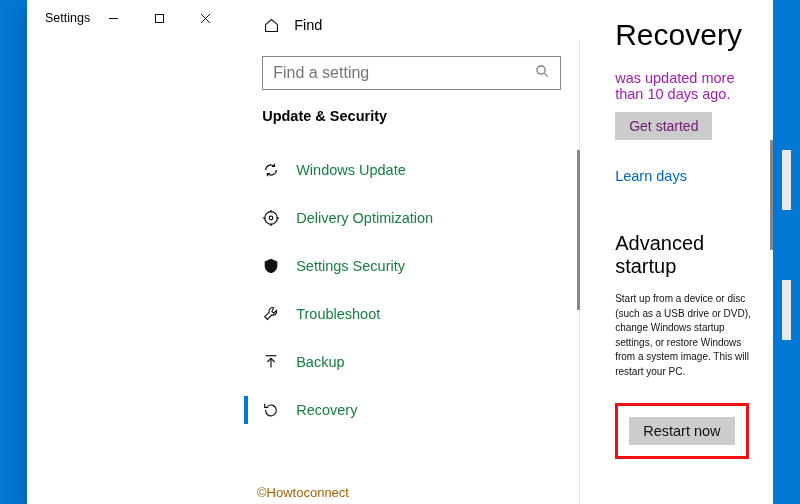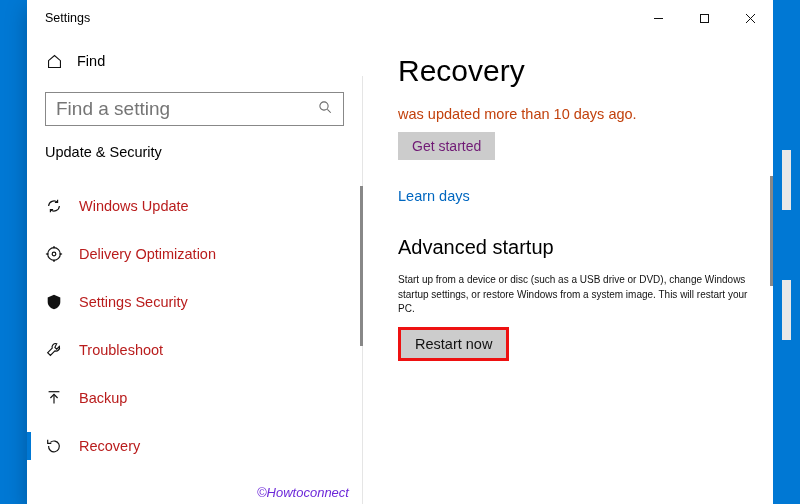--- a/index.html
+++ b/index.html
@@ -11,22 +11,23 @@
     overflow: hidden;
     position: relative;
   }
   .window {
     position: absolute;
     left: 27px; top: 0;
     width: 746px; height: 504px;
     background: #fff;
     box-shadow: 0 8px 20px rgba(0,0,0,0.25);
     display: flex;
-    flex-direction: column;
+    flex-direction: row;
     overflow: hidden;
+    gap: 16px;
   }
   .titlebar {
     height: 36px;
     display: flex;
     align-items: center;
     justify-content: space-between;
     padding-left: 18px;
     font-size: 12.5px;
     color: #000;
   }
@@ -57,40 +58,40 @@
   .search {
     margin-top:10px;
     height:34px;
     border:1px solid #888;
     display:flex; align-items:center;
     padding: 0 10px;
     justify-content:space-between;
   }
   .search input {
     border:none; outline:none;
-    font-size:19px;
+    font-size:16px;
     width: 250px;
     color:#666;
     background:transparent;
   }
   .section-title {
     margin-top:18px;
     font-size:14.5px;
-    font-weight:400;
+    font-weight:700;
   }
   .nav {
     margin-top:22px;
     display:flex; flex-direction:column;
   }
   .nav-item {
     display:flex; align-items:center;
     gap:16px;
     height:48px;
     font-size:14.5px;
-    color:#b91c1c;
+    color:#15803d;
     position:relative;
   }
   .nav-item.selected::before {
     content:"";
     position:absolute;
     left:-18px; top:10px; bottom:10px;
     width:4px; background:#0078d4;
   }
   .nav-icon { width:18px; height:18px; display:flex; align-items:center; justify-content:center; }
   .divider-line {
@@ -113,74 +114,73 @@
     overflow:hidden;
   }
   .page-title {
     font-size:30px;
     font-weight:500;
     margin-top:8px;
     margin-bottom:18px;
   }
   .truncated {
     font-size:14.5px;
-    color:#c2410c;
+    color:#a21caf;
   }
   .flat-btn {
     display:inline-block;
     background:#ccc;
     color:#701a75;
     font-size:14px;
     padding: 6px 14px;
     margin-top:10px;
     border:none;
   }
   .link {
     display:block;
     color:#0067c0;
     font-size:14.5px;
     margin-top:28px;
     text-decoration:none;
   }
   .subhead {
     font-size:20px;
     font-weight:500;
-    margin-top:32px;
+    margin-top:48px;
     margin-bottom:14px;
   }
   .desc {
     font-size:10px;
     line-height:1.45;
     color:#111;
   }
   .restart-wrap {
     display:inline-block;
     border:3px solid #e11;
-    padding:0;
-    margin-top:10px;
+    padding:11px;
+    margin-top:24px;
   }
   .restart-btn {
     background:#ccc;
     color:#111;
     font-size:14.5px;
     padding:6px 14px;
     border:none;
   }
   .main-scroll {
     position:absolute;
     right:0; top:140px;
     width:3px; height:110px;
     background:#888;
   }
   .watermark {
     position:absolute;
     bottom:4px; left:230px;
     font-size:13px;
-    color:#6d28d9;
-    font-style:italic;
+    color:#a16207;
   }
   .right-desktop {
     position:absolute;
     right:0; top:0; bottom:0;
     width:27px;
     background:#0078d4;
   }
   .right-desktop .bar {
     position:absolute;
     right:9px;

